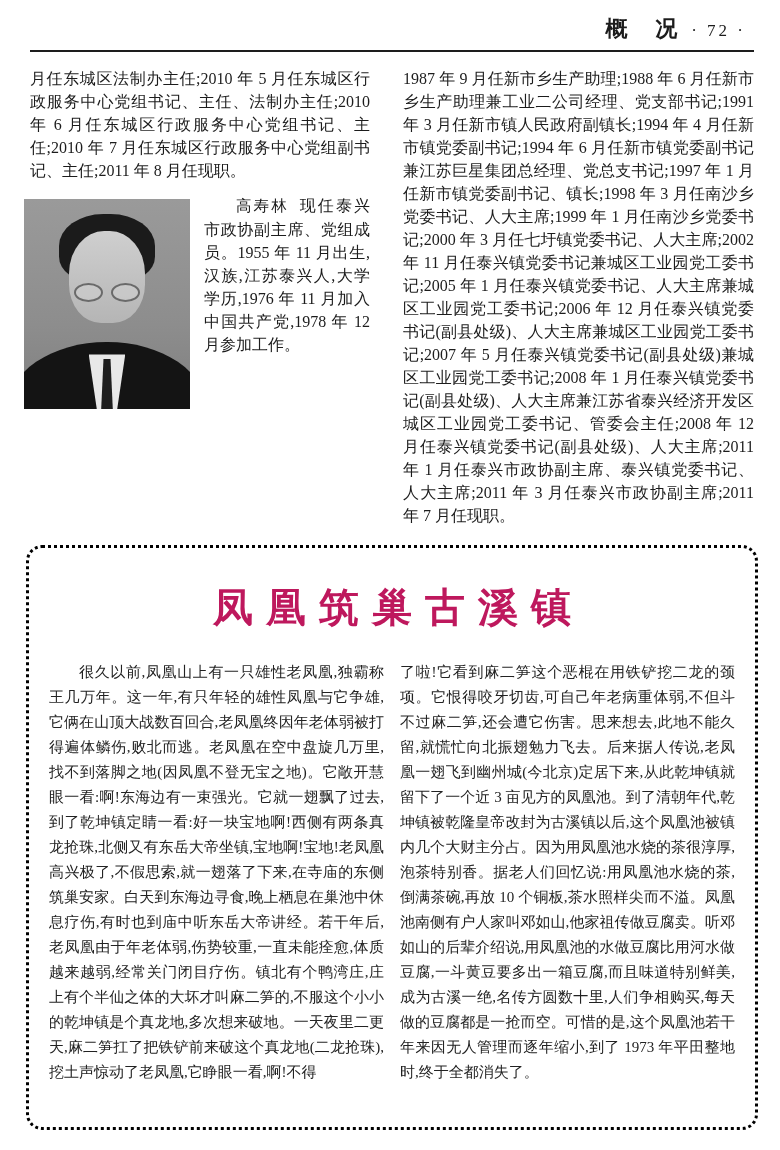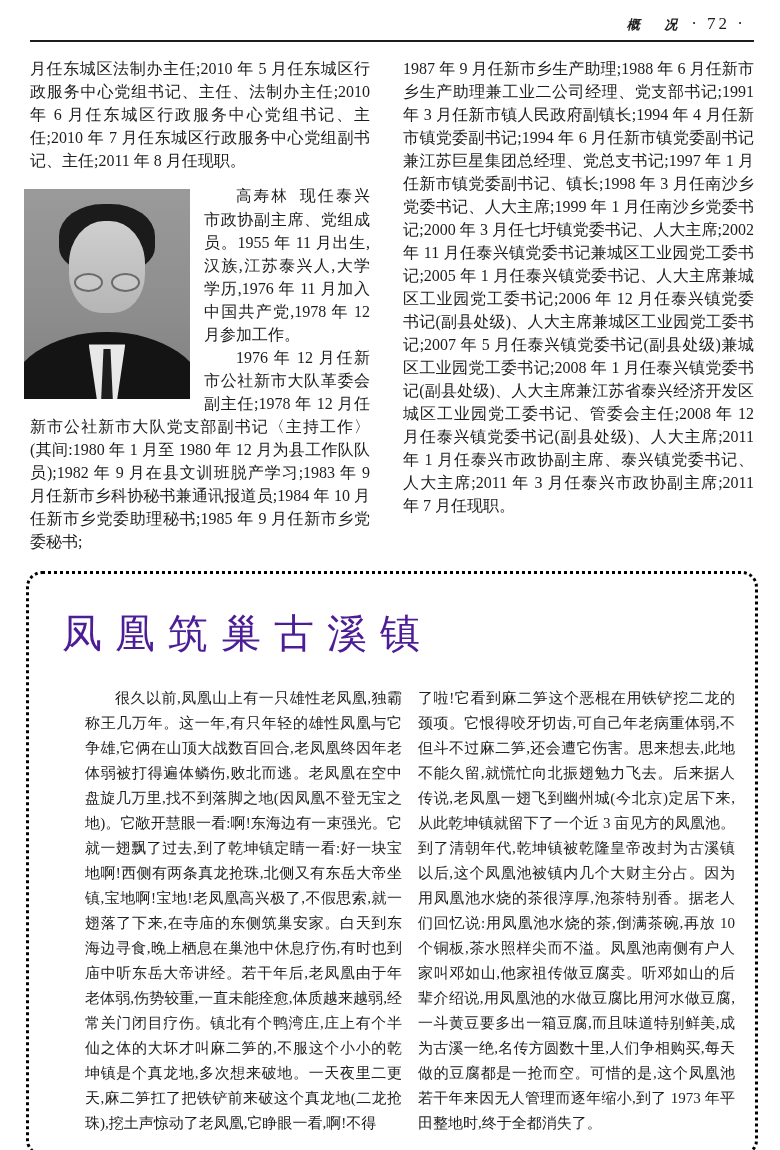--- a/index.html
+++ b/index.html
@@ -11,23 +11,22 @@
     overflow:hidden;
   }
   .page { padding:14px 26px 0 30px; }
 
   
   .page-header {
     display:flex; justify-content:flex-end; align-items:baseline;
     padding-right:8px; margin-bottom:6px;
   }
   .section-title {
-    font-weight:bold; font-size:13px; letter-spacing:10px;
+    font-weight:bold; font-size:22px; letter-spacing:10px;
     font-family:"DejaVu Sans","Liberation Sans",sans-serif;
-    font-style:italic;
   }
   .page-number { font-size:17px; margin-left:4px; letter-spacing:3px; }
   .header-rule { border-bottom:2.5px solid #1d1d1d; }
 
   
   .main-cols { display:flex; gap:33px; margin-top:15px; }
   .col { font-size:16px; line-height:23px; text-align:justify; }
   .col-left  { width:345px; }
   .col-right { width:356px; }
   .col p { margin:0; }
@@ -79,27 +78,27 @@
   
   .story-box {
     margin:18px -4px 0 -4px;
     height:585px;
     border:3px dotted #000;
     border-radius:16px;
     overflow:hidden;
     padding:0 20px;
   }
   .story-title {
-    margin-top:32px;
+    text-align:center; margin-top:32px;
     font-family:"DejaVu Sans","Liberation Sans",sans-serif;
-    font-weight:normal; font-size:40px;
+    font-weight:bold; font-size:40px;
     letter-spacing:13px; text-indent:13px;
-    color:#4c1d95;
+    color:#be185d;
   }
-  .story-cols { display:flex; gap:16px; margin-top:25px;margin-left:36px; }
+  .story-cols { display:flex; gap:16px; margin-top:25px; }
   .story-col {
     flex:1; font-size:15px; line-height:25px; text-align:justify;
     color:#222;
   }
 </style>
 </head>
 <body>
 
 <div class="page">
 
@@ -120,21 +119,20 @@
           <div class="p-face"></div>
           <div class="p-glasses">
             <div class="p-lens"></div>
             <div class="p-lens"></div>
           </div>
           <div class="p-suit"></div>
           <div class="p-shirt"></div>
           <div class="p-tie"></div>
         </div>
         <p class="indent"><span class="bio-name">高寿林</span><span>现任泰兴市政协副主席、党组成员。1955 年 11 月出生,汉族,江苏泰兴人,大学学历,1976 年 11 月加入中国共产党,1978 年 12 月参加工作。</span></p>
-        <p class="indent">1976 年 12 月任新市公社新市大队革委会副主任;1978 年 12 月任新市公社新市大队党支部副书记〈主持工作〉(其间:1980 年 1 月至 1980 年 12 月为县工作队队员);1982 年 9 月在县文训班脱产学习;1983 年 9 月任新市乡科协秘书兼通讯报道员;1984 年 10 月任新市乡党委助理秘书;1985 年 9 月任新市乡党委秘书;</p>
       </div>
     </div>
 
     <div class="col col-right">
       <p>1987 年 9 月任新市乡生产助理;1988 年 6 月任新市乡生产助理兼工业二公司经理、党支部书记;1991 年 3 月任新市镇人民政府副镇长;1994 年 4 月任新市镇党委副书记;1994 年 6 月任新市镇党委副书记兼江苏巨星集团总经理、党总支书记;1997 年 1 月任新市镇党委副书记、镇长;1998 年 3 月任南沙乡党委书记、人大主席;1999 年 1 月任南沙乡党委书记;2000 年 3 月任七圩镇党委书记、人大主席;2002 年 11 月任泰兴镇党委书记兼城区工业园党工委书记;2005 年 1 月任泰兴镇党委书记、人大主席兼城区工业园党工委书记;2006 年 12 月任泰兴镇党委书记(副县处级)、人大主席兼城区工业园党工委书记;2007 年 5 月任泰兴镇党委书记(副县处级)兼城区工业园党工委书记;2008 年 1 月任泰兴镇党委书记(副县处级)、人大主席兼江苏省泰兴经济开发区城区工业园党工委书记、管委会主任;2008 年 12 月任泰兴镇党委书记(副县处级)、人大主席;2011 年 1 月任泰兴市政协副主席、泰兴镇党委书记、人大主席;2011 年 3 月任泰兴市政协副主席;2011 年 7 月任现职。</p>
     </div>
 
   </div>
 
   <div class="story-box">

